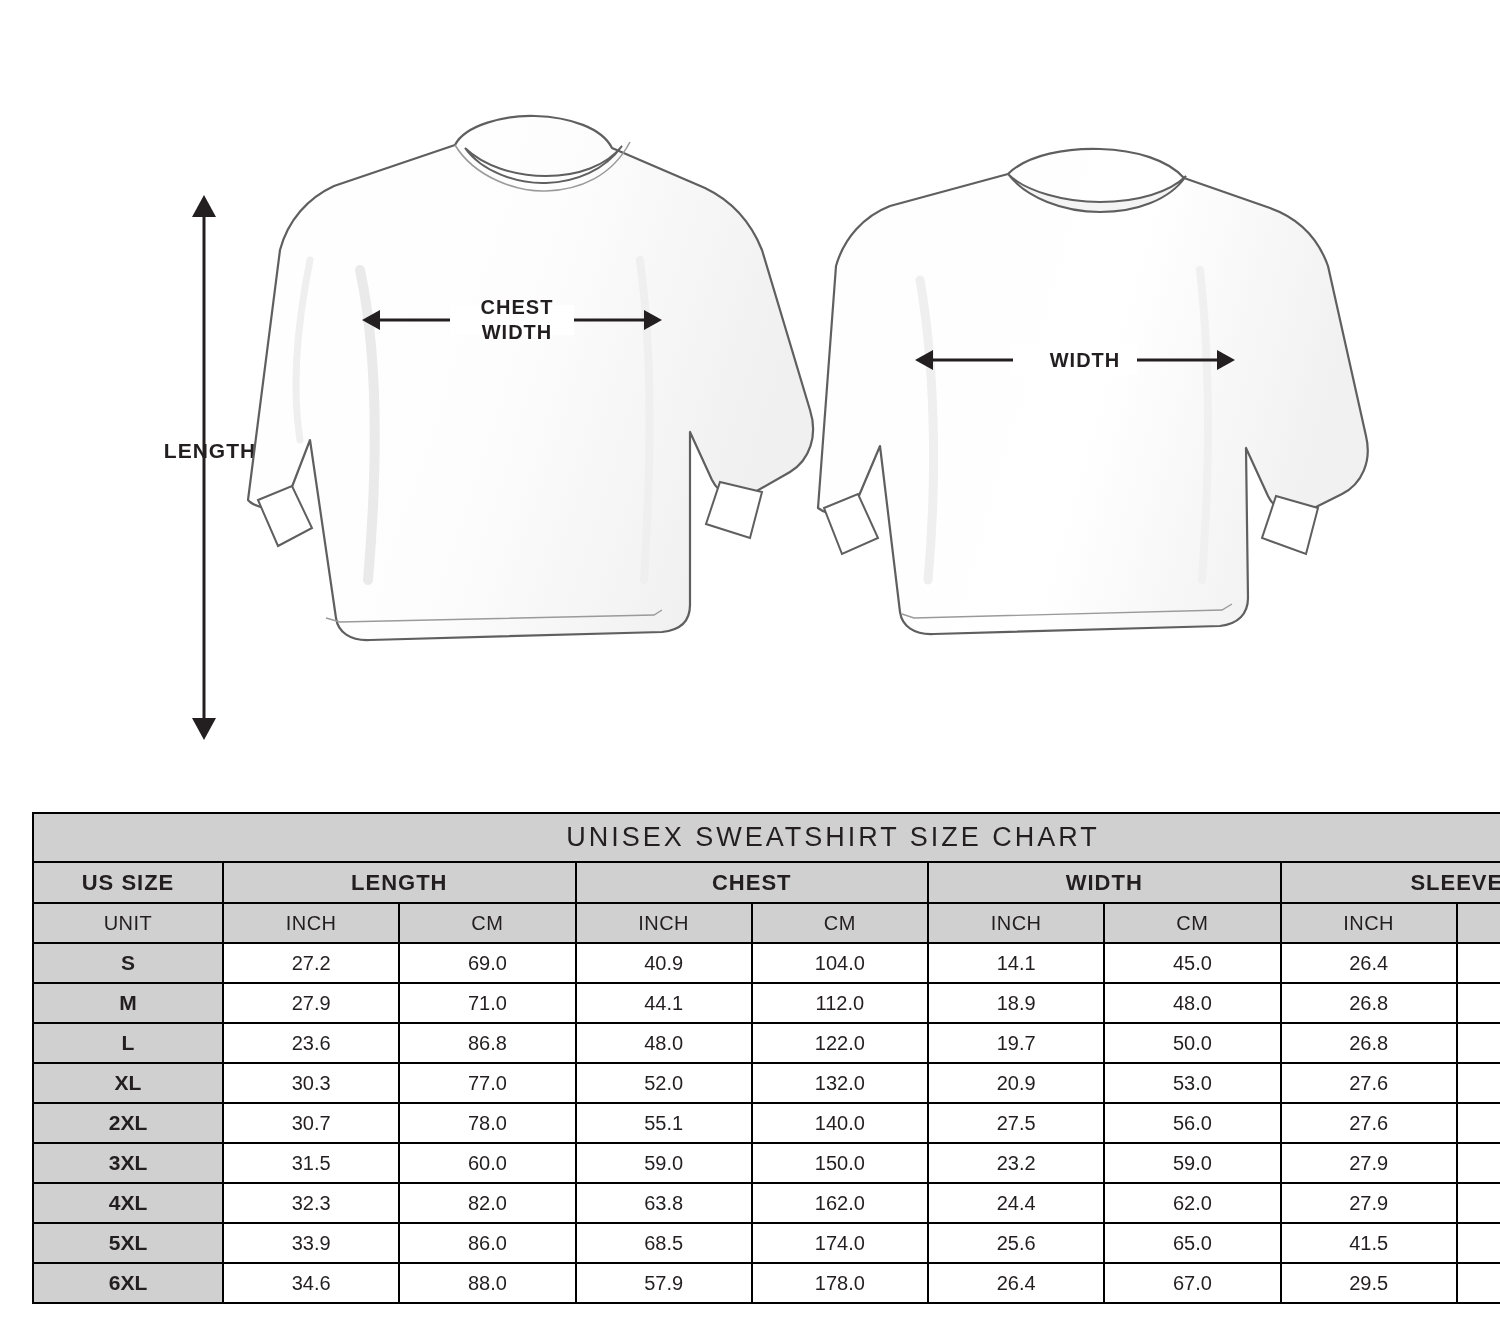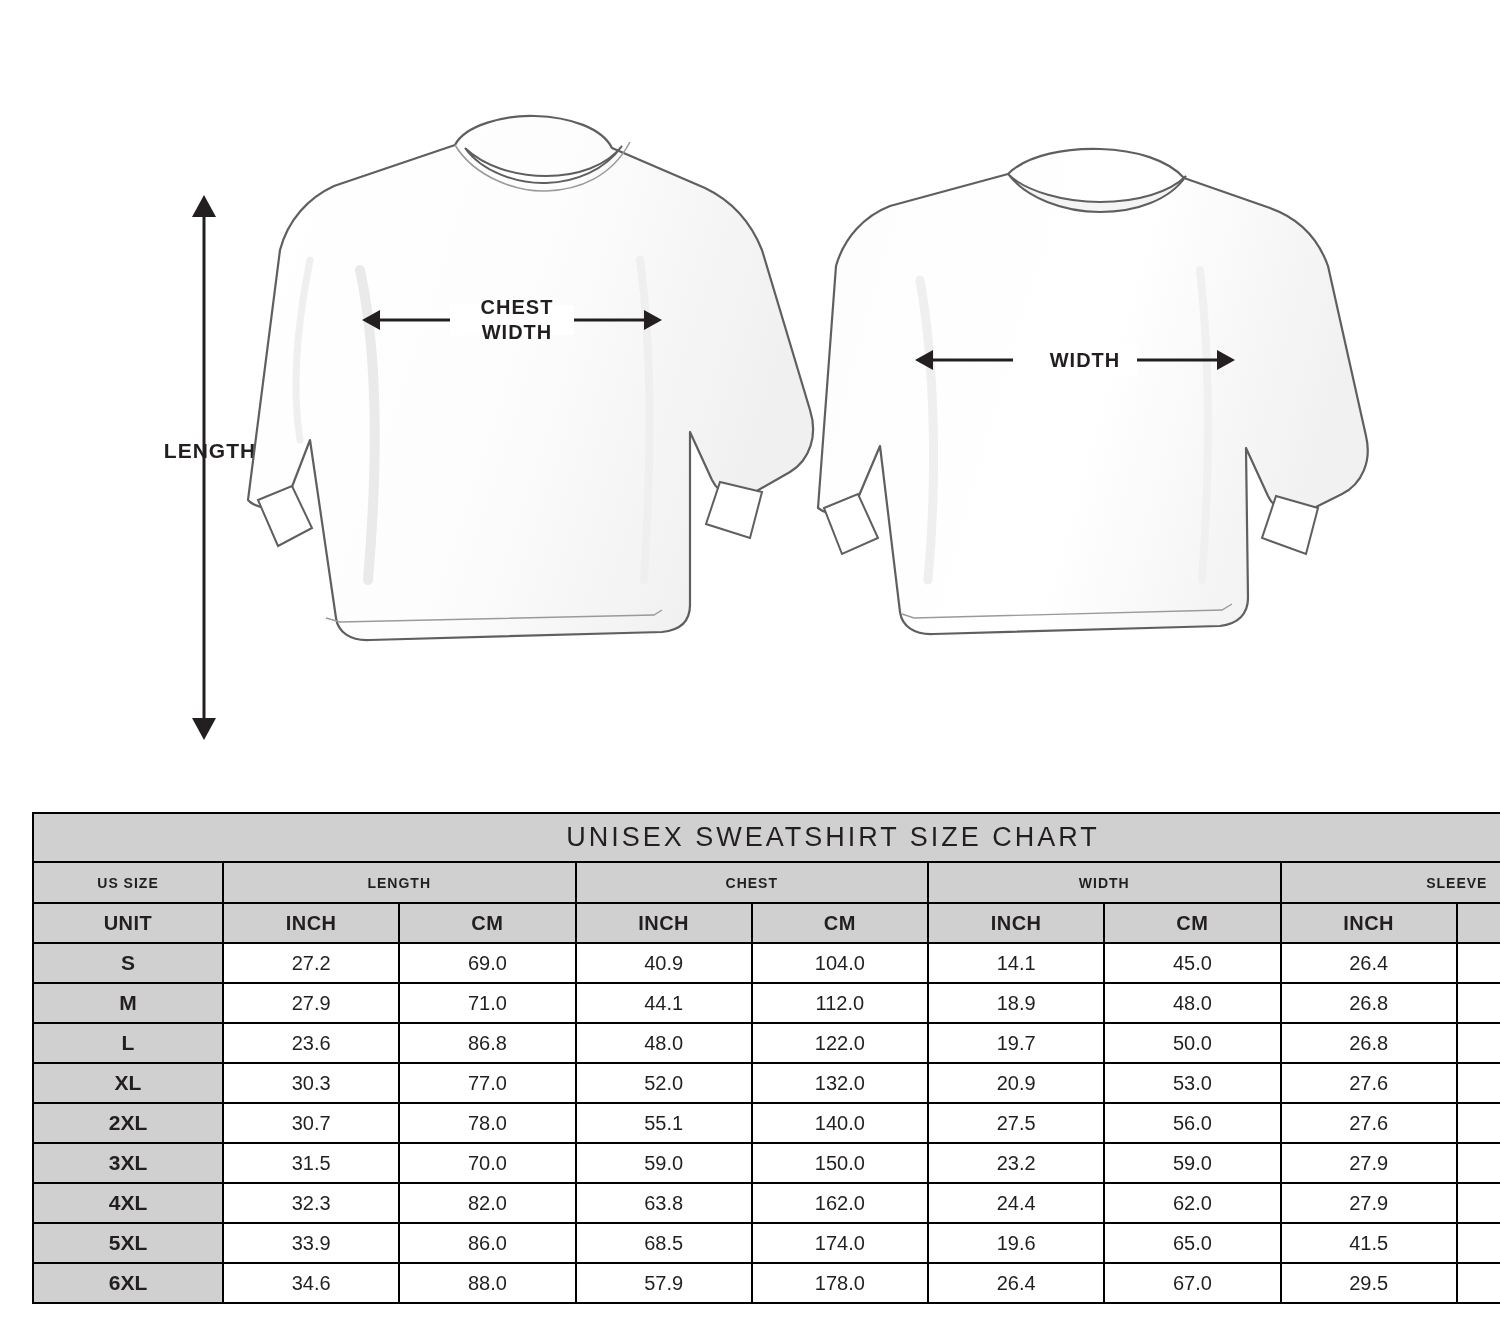--- a/index.html
+++ b/index.html
@@ -93,31 +93,31 @@
     background: #d0d0d0;
     font-size: 27px;
     font-weight: normal;
     letter-spacing: 3px;
     height: 47px;
     padding: 0;
   }
 
   .group-head {
     background: #d0d0d0;
-    font-size: 14px;
+    font-size: 22px;
     font-weight: bold;
     letter-spacing: 1px;
     height: 39px;
     padding: 0;
   }
 
   .unit-head {
     background: #d0d0d0;
     font-size: 20px;
-    font-weight: bold;
+    font-weight: normal;
     letter-spacing: 0.5px;
     height: 38px;
     padding: 0;
   }
 
   .size-cell {
     background: #d0d0d0;
     font-size: 21px;
     font-weight: bold;
     height: 38px;
@@ -358,21 +358,21 @@
           <td class="val-cell">55.1</td>
           <td class="val-cell">140.0</td>
           <td class="val-cell">27.5</td>
           <td class="val-cell">56.0</td>
           <td class="val-cell">27.6</td>
           <td class="val-cell">70.0</td>
         </tr>
         <tr>
           <td class="size-cell">3XL</td>
           <td class="val-cell">31.5</td>
-          <td class="val-cell">70.0</td>
+          <td class="val-cell">60.0</td>
           <td class="val-cell">59.0</td>
           <td class="val-cell">150.0</td>
           <td class="val-cell">23.2</td>
           <td class="val-cell">59.0</td>
           <td class="val-cell">27.9</td>
           <td class="val-cell">71.0</td>
         </tr>
         <tr>
           <td class="size-cell">4XL</td>
           <td class="val-cell">32.3</td>
@@ -383,21 +383,21 @@
           <td class="val-cell">62.0</td>
           <td class="val-cell">27.9</td>
           <td class="val-cell">71.0</td>
         </tr>
         <tr>
           <td class="size-cell">5XL</td>
           <td class="val-cell">33.9</td>
           <td class="val-cell">86.0</td>
           <td class="val-cell">68.5</td>
           <td class="val-cell">174.0</td>
-          <td class="val-cell">19.6</td>
+          <td class="val-cell">25.6</td>
           <td class="val-cell">65.0</td>
           <td class="val-cell">41.5</td>
           <td class="val-cell">73.0</td>
         </tr>
         <tr>
           <td class="size-cell">6XL</td>
           <td class="val-cell">34.6</td>
           <td class="val-cell">88.0</td>
           <td class="val-cell">57.9</td>
           <td class="val-cell">178.0</td>

